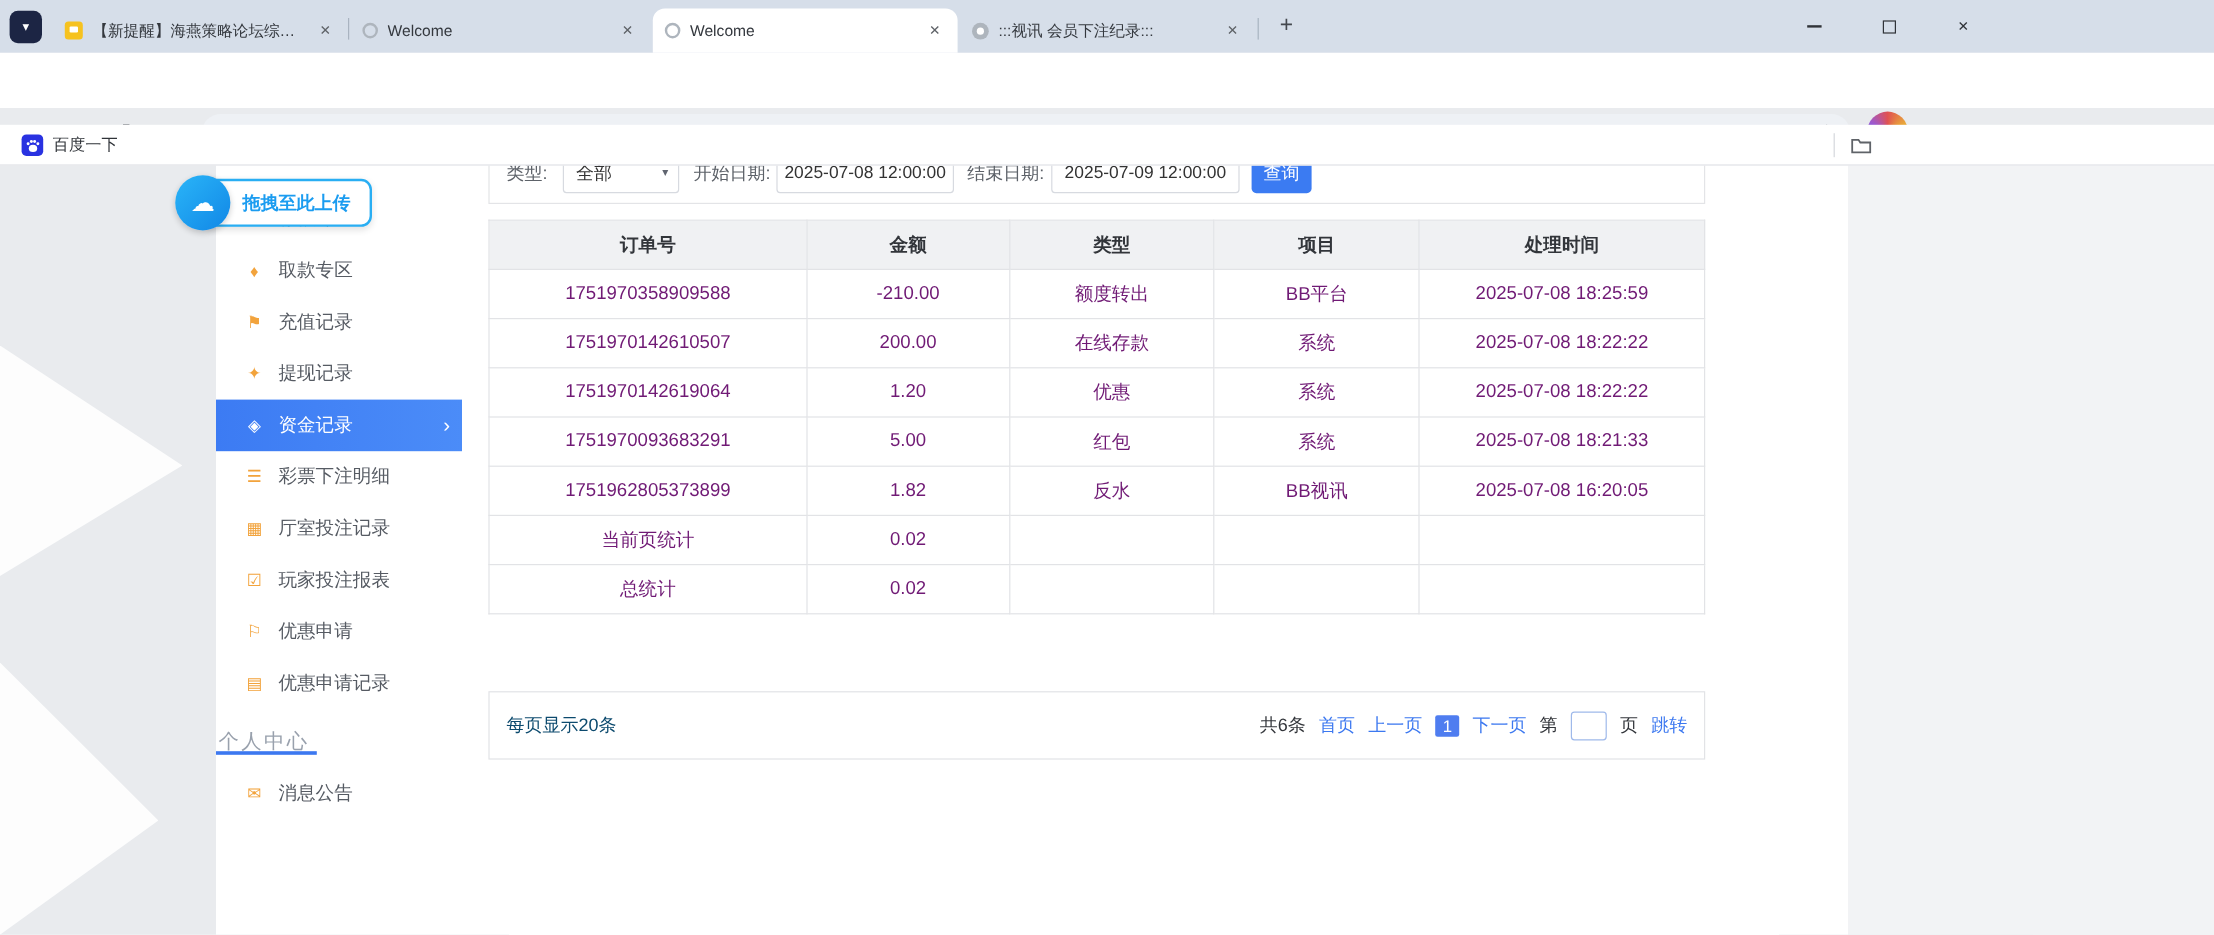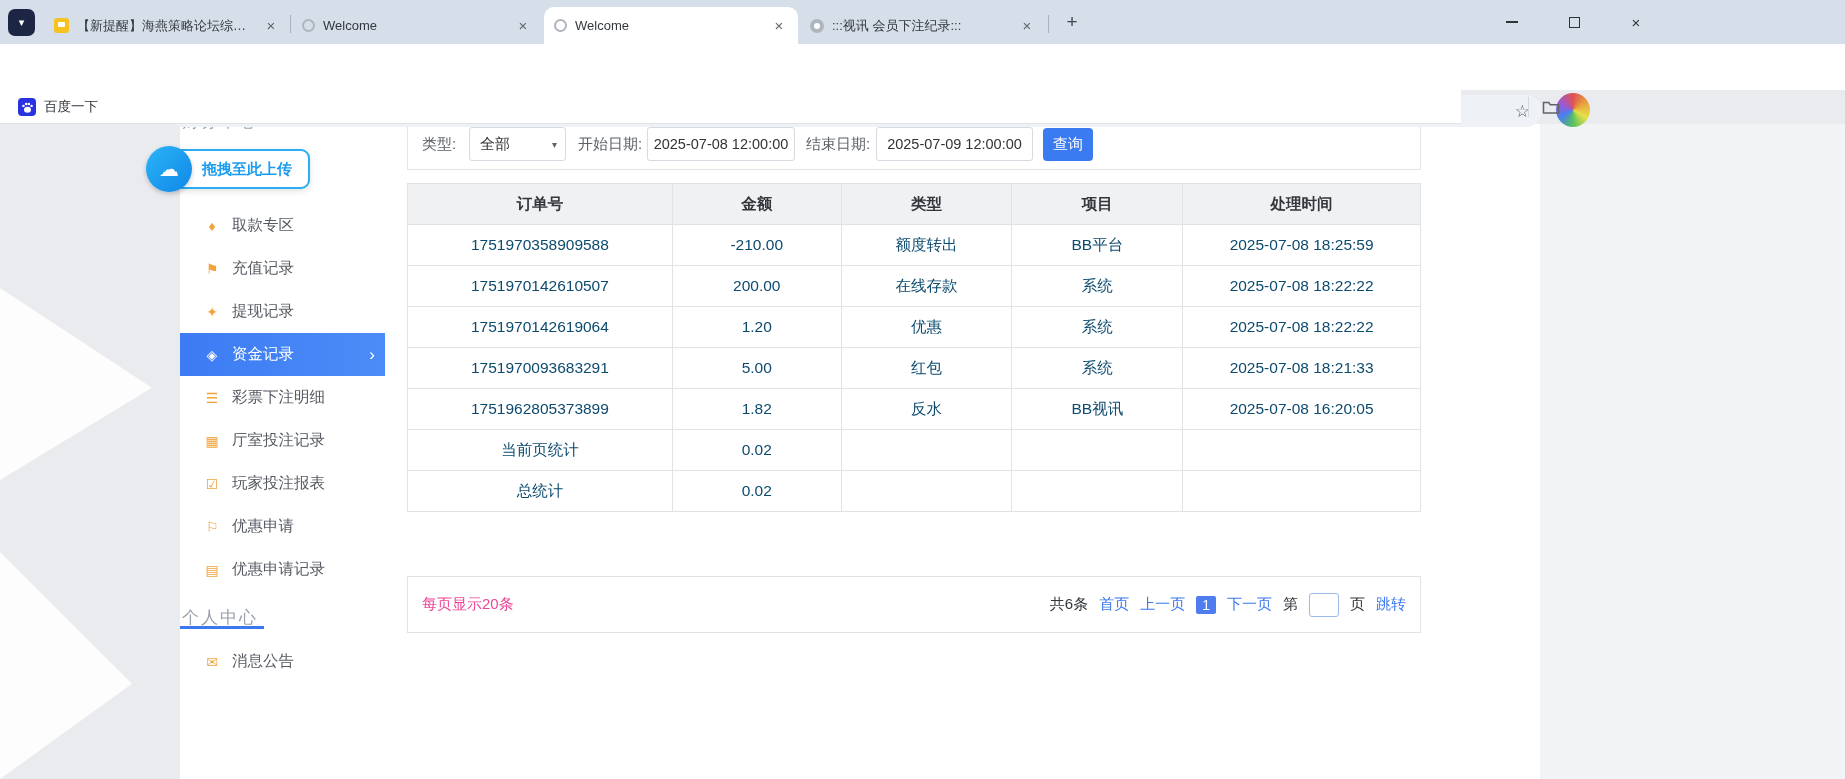--- a/index.html
+++ b/index.html
@@ -36,21 +36,21 @@
   .addrbar { position:absolute; left:0; top:44px; width:1845px; height:46px; background:#ffffff; z-index:20; }
   .navbtn { position:absolute; top:54px; width:26px; height:26px; font-size:19px; color:#4c5158;
     display:flex; align-items:center; justify-content:center; border-radius:50%; cursor:pointer; }
   .omnibox { position:absolute; left:168px; top:51px; width:1374px; height:32px; border-radius:16px;
     background:#eef1f5; display:flex; align-items:center; padding:0 12px; }
   .url-text { font-size:15px; color:#23262b; margin-left:10px; flex:1; white-space:nowrap; overflow:hidden; }
   .star { font-size:17px; color:#565b63; }
   .avatar { position:absolute; left:1556px; top:49px; width:34px; height:34px; border-radius:50%;
     background:conic-gradient(#e05252,#e8a33b,#e6e04a,#57c25b,#4a7ff0,#9c59d1,#e05252); }
 
-  .bookmarks { position:absolute; left:0; top:90px; width:1461px; height:34px; background:#fff;
+  .bookmarks { position:absolute; left:0; top:104px; width:1845px; height:34px; background:#fff;
     border-bottom:1px solid #e0e2e6; z-index:20; }
   .bookmark { position:absolute; left:12px; top:5px; height:24px; display:flex; align-items:center; gap:8px;
     font-size:13.5px; color:#2f3338; padding:0 6px; border-radius:12px; cursor:pointer; }
   .bicon { width:18px; height:18px; border-radius:4px; background:#2932e1; display:flex; align-items:center; justify-content:center; }
   .bm-divider { position:absolute; left:1528px; top:7px; width:1px; height:20px; background:#d5d8dd; }
   .bm-folder { position:absolute; left:1542px; top:9px; }
 
   
   .right-strip { position:absolute; left:1540px; top:124px; width:305px; height:655px; background:#f2f3f5; z-index:1; }
   .sheet { position:absolute; left:180px; top:124px; width:1360px; height:655px; background:#ffffff; z-index:1; }
@@ -80,27 +80,27 @@
   .f-caret { position:absolute; right:8px; font-size:10px; color:#606570; }
   .f-input { position:absolute; top:16px; height:34px; border:1px solid #d7dae0; border-radius:3px; background:#fff;
     font-size:14.5px; color:#333; text-align:center; font-family:"Liberation Sans","DejaVu Sans",sans-serif; }
   .f-btn { position:absolute; left:635px; top:17px; width:50px; height:33px; background:#3b7bf2; color:#fff;
     border:none; border-radius:4px; font-size:15px; cursor:pointer; font-family:inherit; }
 
   
   .data-table { position:absolute; left:407px; top:183px; width:1014px; border-collapse:collapse; z-index:2; background:#fff; }
   .data-table th { height:41px; background:#f0f1f3; color:#32353a; font-size:15.5px; font-weight:700;
     border:1px solid #e2e3e6; text-align:center;margin-left:32px; }
-  .data-table td { height:41px; color:#0c4a6e; font-size:15.5px; border:1px solid #e2e3e6; text-align:center; }
+  .data-table td { height:41px; color:#701a75; font-size:15.5px; border:1px solid #e2e3e6; text-align:center; }
 
   
   .pager { position:absolute; left:407px; top:576px; width:1014px; height:57px; background:#fff;
     border:1px solid #e2e3e6; display:flex; align-items:center; justify-content:space-between;
     padding:0 14px; z-index:2; }
-  .pager-left { font-size:15px; color:#ec4899; }
+  .pager-left { font-size:15px; color:#0c4a6e; }
   .pager-right { display:flex; align-items:center; gap:11px; font-size:15px; }
   .pg-total { color:#33363b; }
   .pg-link { color:#3c78f0; cursor:pointer; }
   .pg-current { background:#4f7df0; color:#fff; font-size:14px; padding:1px 6px; border-radius:2px; }
   .pg-input { width:30px; height:24px; border:1px solid #9fb9ea; border-radius:3px; background:#fff; }
   .pg-text { color:#33363b; }
 
   
   .upload-wrap { position:absolute; left:146px; top:146px; z-index:40; display:flex; align-items:flex-start; }
   .upload-pill { margin-left:22px; margin-top:3px; height:40px; border:2px solid #29aef3; border-radius:9px;

